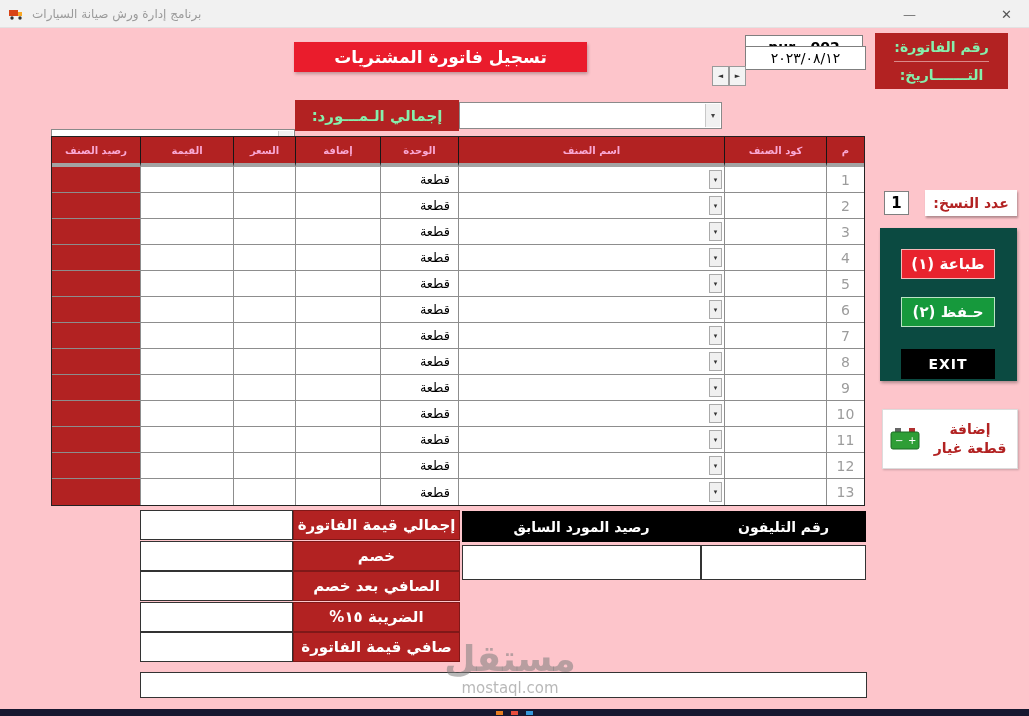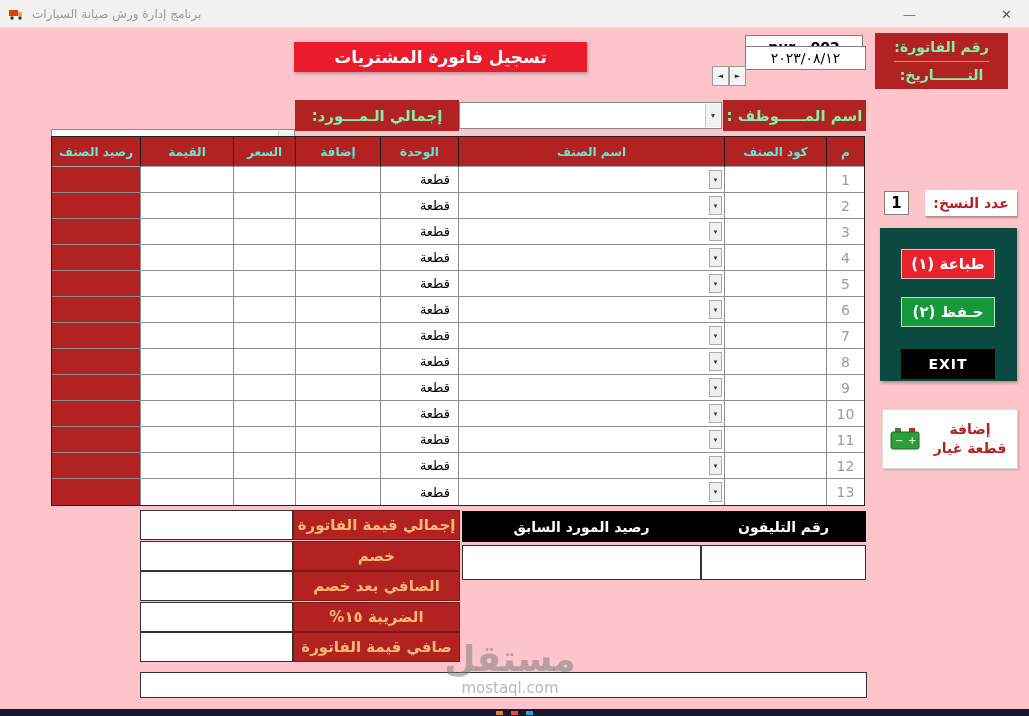--- a/index.html
+++ b/index.html
@@ -29,21 +29,21 @@
   
   .combo { background:#fff; border:1px solid #8a8a8a; position:relative; cursor:pointer; }
   .combo .arrow { position:absolute; right:1px; top:1px; bottom:1px; width:15px; background:#f1f1f1; border-left:1px solid #c8c8c8; display:flex; align-items:center; justify-content:center; font-size:8px; color:#444; }
   .combo .val { position:absolute; right:20px; left:4px; top:0; bottom:0; display:flex; align-items:center; direction:rtl; font-size:13px; }
 
   
   .table { position:absolute; left:51px; top:136px; border:1px solid #222; background:#fff; }
   .tr { display:grid; grid-template-columns:89px 93px 62px 85px 78px 266px 102px 37px; }
   .tr.head { height:30px; }
   .tr.body-row { height:26px; }
-  .th { background:#b22222; color:#5eead4; font-weight:bold; font-size:12px; display:flex; align-items:center; justify-content:center; border-right:1px solid #161616; border-bottom:1px solid #a3a3a3; direction:rtl; }
+  .th { background:#b22222; color:#f9a8d4; font-weight:bold; font-size:10px; display:flex; align-items:center; justify-content:center; border-right:1px solid #161616; border-bottom:4px solid #a3a3a3; direction:rtl; }
   .td { background:#fff; border-right:1px solid #8d8d8d; border-bottom:1px solid #8d8d8d; font-size:13px; display:flex; align-items:center; justify-content:center; position:relative; direction:rtl; }
   .tr > div:last-child { border-right:none; }
   .tr:last-child > .td { border-bottom:none; }
   .td.balance { background:#b22222; }
   .td.rowno { color:#9c9c9c; font-size:14px; direction:ltr; }
   .td.unit { justify-content:flex-start; padding-right:8px; }
   .td.name .combo-arrow { position:absolute; right:2px; top:3px; bottom:3px; width:13px; background:#f0f0f0; border:1px solid #aaa; display:flex; align-items:center; justify-content:center; font-size:7px; color:#333; cursor:pointer; }
 
   
   .copies-label { left:925px; top:190px; width:92px; height:26px; background:#fff; color:#b22222; font-weight:bold; font-size:14px; display:flex; align-items:center; justify-content:center; direction:rtl; box-shadow:1px 2px 2px rgba(0,0,0,.3); }
@@ -53,21 +53,21 @@
   .btn.print { top:21px; background:#e8232e; font-size:15px; border:1px solid #f6b9b9; }
   .btn.save { top:69px; background:#16993c; font-size:15px; border:1px solid #bce4c6; }
   .btn.exit { top:121px; background:#000; font-size:14px; letter-spacing:1px; direction:ltr; }
   .add-part { position:absolute; left:882px; top:409px; width:136px; height:60px; background:#fff; border:1px solid #dcdcdc; display:flex; align-items:center; cursor:pointer; box-shadow:1px 1px 2px rgba(0,0,0,.2); }
   .add-part .icon-wrap { width:44px; display:flex; align-items:center; justify-content:center; }
   .add-part .txt { flex:1; color:#b22222; font-weight:bold; font-size:14px; text-align:center; direction:rtl; line-height:1.35; padding-right:4px; }
 
   
   .tot-row { position:absolute; left:140px; width:320px; height:30px; }
   .tot-field { position:absolute; left:0; top:0; width:153px; height:100%; background:#fff; border:1px solid #333; }
-  .tot-label { position:absolute; left:153px; top:0; width:167px; height:100%; background:#b22222; border:1px solid #801818; color:#fdba74; font-weight:bold; font-size:15px; display:flex; align-items:center; justify-content:center; direction:rtl; }
+  .tot-label { position:absolute; left:153px; top:0; width:167px; height:100%; background:#b22222; border:1px solid #801818; color:#ffffff; font-weight:bold; font-size:15px; display:flex; align-items:center; justify-content:center; direction:rtl; }
 
   .black-header { background:#000; color:#fff; font-weight:bold; font-size:14px; display:flex; align-items:center; justify-content:center; direction:rtl; }
   .wide-field { background:#fff; border:1px solid #333; }
 
   .watermark { position:absolute; left:415px; top:638px; width:190px; text-align:center; color:rgba(125,125,125,.55); pointer-events:none; z-index:5; direction:rtl; }
   .watermark .l1 { font-size:36px; font-weight:bold; }
   .watermark .l2 { font-size:15px; direction:ltr; }
 
   .taskbar { position:absolute; left:0; bottom:0; width:100%; height:7px; background:#171830; display:flex; align-items:center; gap:8px; justify-content:center; }
   .taskbar i { width:7px; height:4px; display:block; }
@@ -95,21 +95,20 @@
 
   <div class="abs label-red inv-labels">
     <div>رقم الفاتورة:</div>
     <div>التـــــــاريخ:</div>
   </div>
   <div class="abs fieldbox" style="left:745px;top:35px;width:118px;height:24px;font-weight:bold;" dir="ltr">pur - 002</div>
   <div class="abs fieldbox" style="left:745px;top:46px;width:121px;height:24px;" dir="ltr">٢٠٢٣/٠٨/١٢</div>
   <div class="abs nav-btn" style="left:712px;top:66px;width:17px;height:20px;">◄</div>
   <div class="abs nav-btn" style="left:729px;top:66px;width:17px;height:20px;">►</div>
 
-  <div class="abs label-red" style="left:723px;top:100px;width:143px;height:31px;font-size:15px;">اسم المـــــوظف :</div>
   <div class="abs combo" style="left:459px;top:102px;width:263px;height:27px;">
     <span class="val"></span>
     <span class="arrow">▾</span>
   </div>
   <div class="abs label-red" style="left:295px;top:100px;width:164px;height:31px;font-size:15px;">إجمالي الـمـــورد:</div>
   <div class="abs combo" style="left:51px;top:102px;width:244px;height:27px;">
     <span class="val"></span>
     <span class="arrow">▾</span>
   </div>
 

